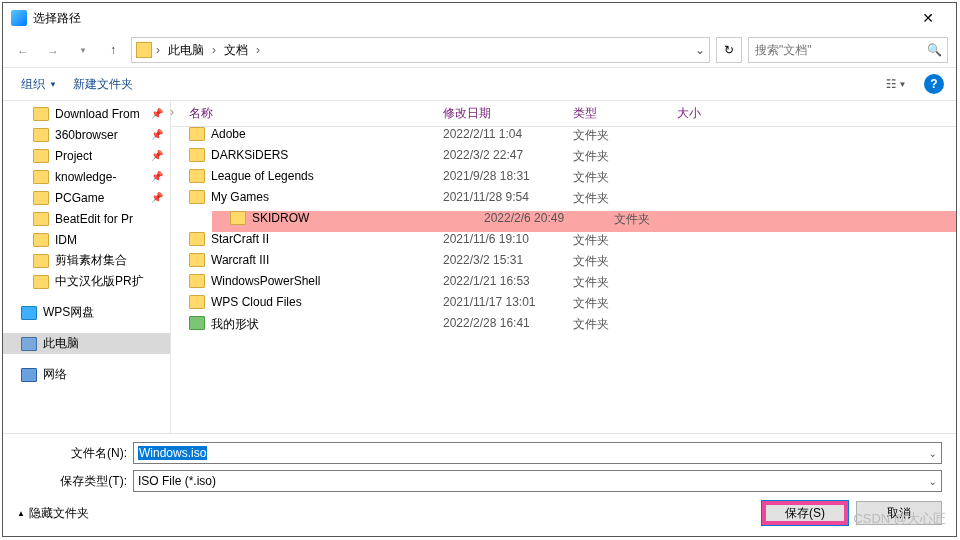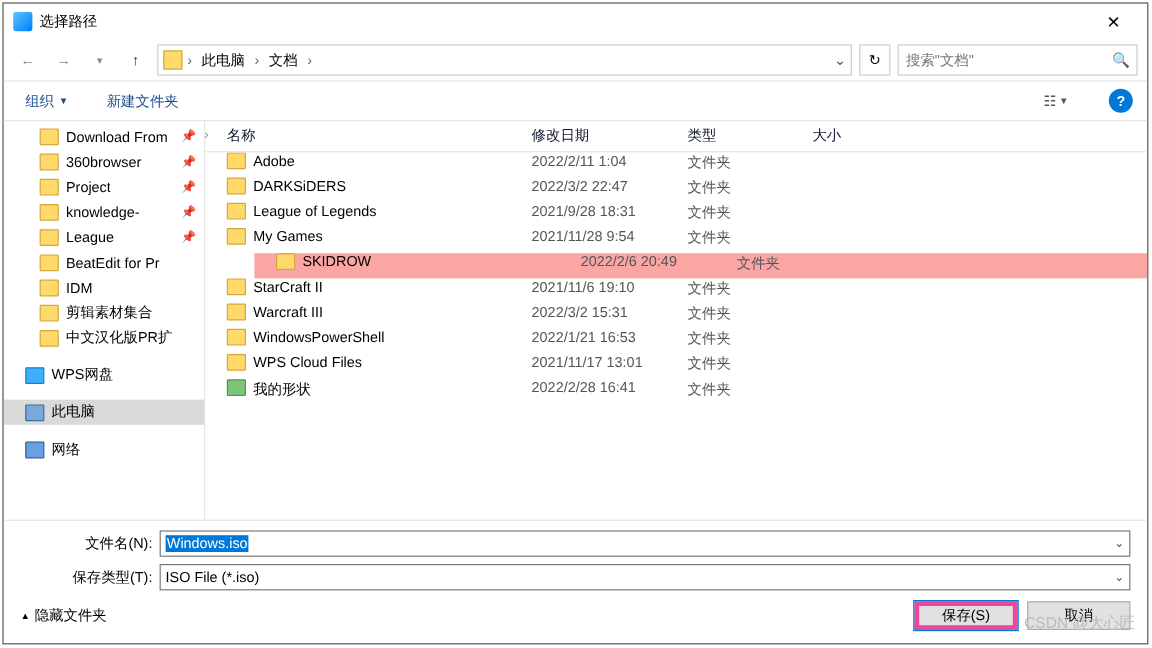--- a/index.html
+++ b/index.html
@@ -14,39 +14,39 @@
 .nav-btn.enabled { color: #333; }
 .addr { flex: 1; height: 26px; border: 1px solid #ccc; display: flex; align-items: center; padding: 0 4px; gap: 4px; }
 .addr .folder-icon-sm { width: 16px; height: 16px; background: #ffd96a; border: 1px solid #d4a73f; }
 .addr .crumb { padding: 2px 4px; cursor: pointer; }
 .addr .sep { color: #666; }
 .addr .spacer { flex: 1; }
 .refresh-btn { width: 26px; height: 26px; border: 1px solid #ccc; display: flex; align-items: center; justify-content: center; cursor: pointer; }
 .search { width: 200px; height: 26px; border: 1px solid #ccc; display: flex; align-items: center; padding: 0 6px; color: #888; }
 .search input { border: none; outline: none; flex: 1; color: #888; }
 .search .sicon { width: 14px; }
-.toolbar { height: 34px; border-top: 1px solid #e5e5e5; border-bottom: 1px solid #e5e5e5; display: flex; align-items: center; padding: 0 12px; gap: 20px; }
+.toolbar { height: 34px; border-top: 1px solid #e5e5e5; border-bottom: 1px solid #e5e5e5; display: flex; align-items: center; padding: 0 12px; gap: 4px; }
 .toolbar .tbtn { padding: 4px 6px; display: flex; align-items: center; gap: 4px; cursor: pointer; color: #1a4d8f; }
 .toolbar .tbtn .drop { font-size: 8px; }
 .toolbar .tspacer { flex: 1; }
 .toolbar .view-icon { width: 28px; height: 22px; display: flex; align-items: center; justify-content: center; cursor: pointer; color: #555; }
 .toolbar .help { width: 20px; height: 20px; border-radius: 50%; background: #0078d7; color: #fff; display: flex; align-items: center; justify-content: center; font-weight: bold; cursor: pointer; margin-left: 10px; }
 .body { flex: 1; display: flex; min-height: 0; border-bottom: 1px solid #e5e5e5; }
 .sidebar { width: 168px; border-right: 1px solid #e5e5e5; overflow: hidden; padding-top: 2px; }
 .side-item { height: 21px; display: flex; align-items: center; padding-left: 30px; gap: 6px; cursor: pointer; }
 .side-item.selected { background: #d9d9d9; }
 .side-item .ficon { width: 16px; height: 14px; background: #ffd96a; border: 1px solid #d4a73f; border-radius: 1px; flex-shrink: 0; }
 .side-item .label { white-space: nowrap; overflow: hidden; }
 .side-item .pin { color: #888; font-size: 10px; margin-left: auto; margin-right: 6px; }
 .side-item.special .ficon { background: #3cb0fd; border-color: #1a80c4; }
 .side-item.pc .ficon { background: #7aa8d8; border-color: #3a6ea5; }
 .side-item.net .ficon { background: #6aa0e0; border-color: #2c5fa5; }
 .filepane { flex: 1; display: flex; flex-direction: column; position: relative; }
 .expand-arrow { position: absolute; left: -1px; top: 4px; width: 10px; height: 20px; color: #999; cursor: pointer; }
-.cols { height: 26px; display: flex; align-items: center; border-bottom: 1px solid #e5e5e5; padding-left: 18px; color: #0f172a; }
+.cols { height: 26px; display: flex; align-items: center; border-bottom: 1px solid #e5e5e5; padding-left: 18px; color: #701a75; }
 .cols .c-name { width: 254px; cursor: pointer; }
 .cols .c-date { width: 130px; cursor: pointer; }
 .cols .c-type { width: 104px; cursor: pointer; }
 .cols .c-size { width: 80px; cursor: pointer; }
 .filelist { flex: 1; overflow: auto; }
 .row { height: 21px; display: flex; padding-left: 18px; cursor: pointer; }
 .row.selected { background: #fca5a5; margin-left: 41px; }
 .row .ricon { width: 16px; height: 14px; background: #ffd96a; border: 1px solid #d4a73f; border-radius: 1px; margin-right: 6px; flex-shrink: 0; }
 .row .ricon.special { background: #7cc576; border-color: #4a9e43; }
 .row .r-name { width: 232px; }
@@ -130,21 +130,21 @@
           <div class="label">Project</div>
           <div class="pin">📌</div>
         </div>
         <div class="side-item">
           <div class="ficon"></div>
           <div class="label">knowledge-</div>
           <div class="pin">📌</div>
         </div>
         <div class="side-item">
           <div class="ficon"></div>
-          <div class="label">League</div>
+          <div class="label">PCGame</div>
           <div class="pin">📌</div>
         </div>
         <div class="side-item">
           <div class="ficon"></div>
           <div class="label">BeatEdit for Pr</div>
         </div>
         <div class="side-item">
           <div class="ficon"></div>
           <div class="label">IDM</div>
         </div>

